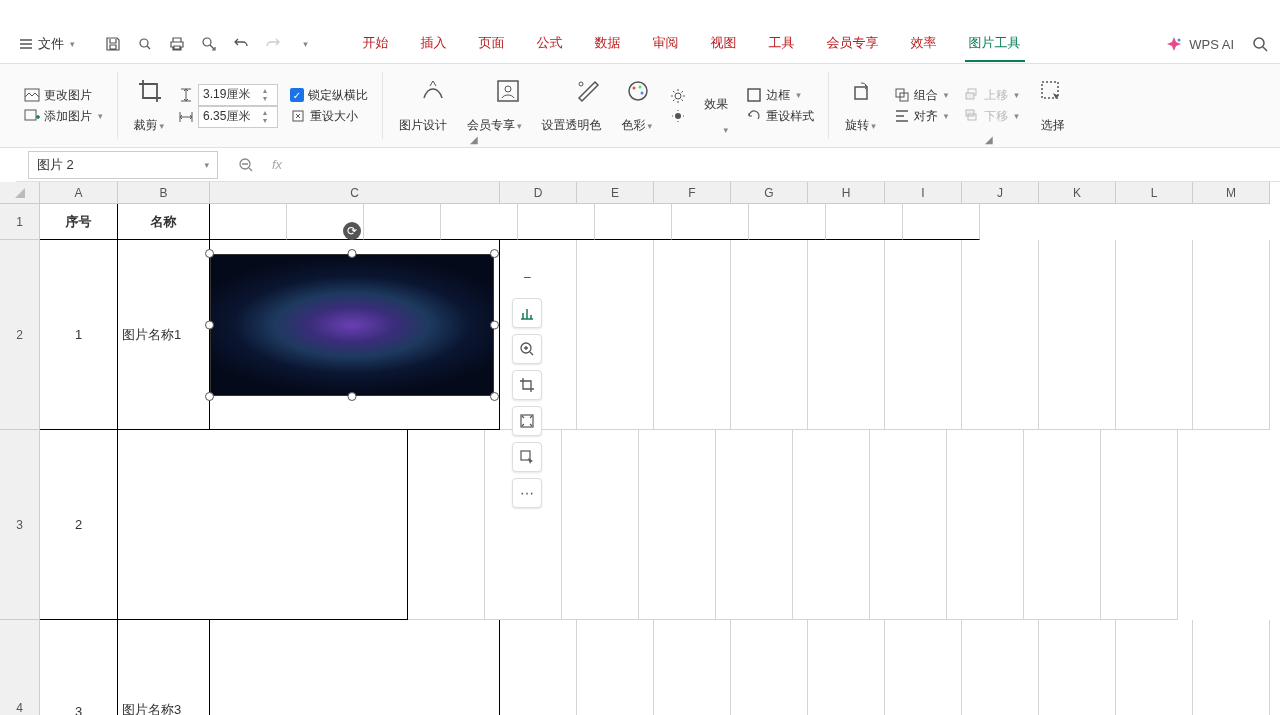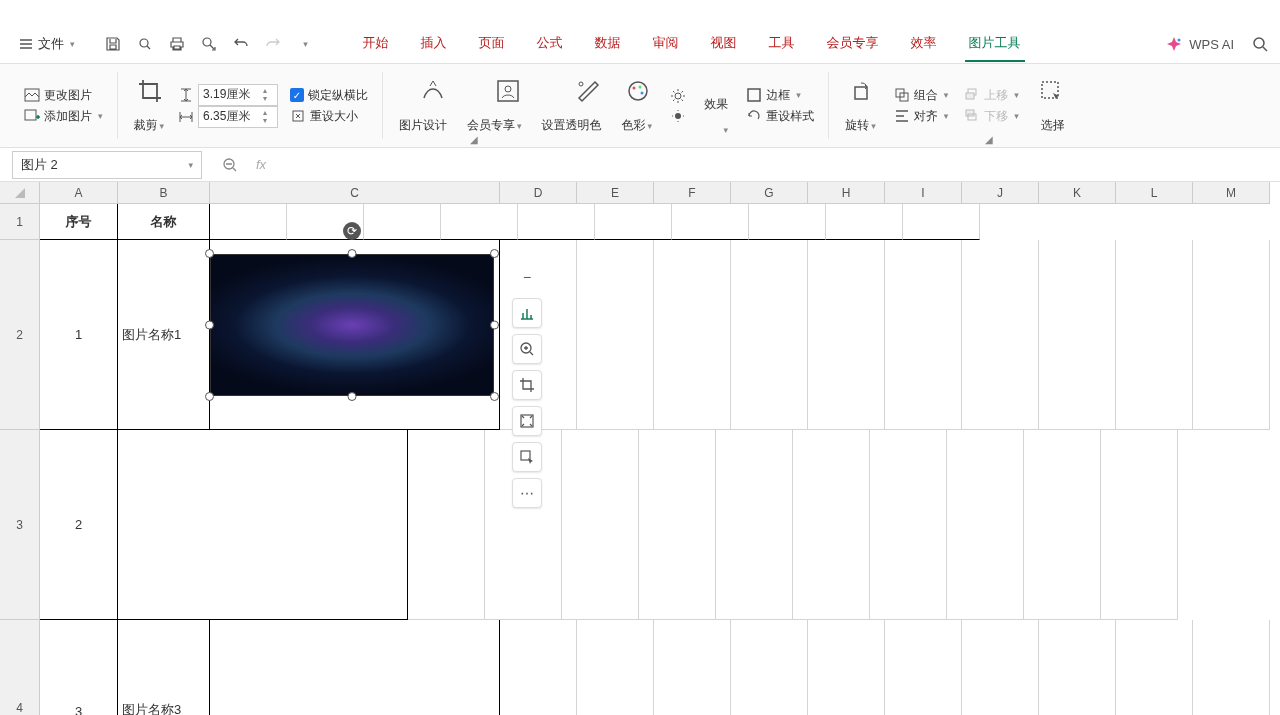--- a/index.html
+++ b/index.html
@@ -32,21 +32,21 @@
   .spinner { display: flex; flex-direction: column; gap: 0; }
   .spinner span { width: 10px; height: 8px; font-size: 8px; line-height: 8px; color: #888; cursor: pointer; }
   .checkbox-wrap { display: flex; align-items: center; gap: 4px; }
   .checkbox { width: 14px; height: 14px; background: #1a73e8; border-radius: 2px; display: flex; align-items: center; justify-content: center; color: #fff; font-size: 10px; }
   .chev { font-size: 9px; color: #888; margin-left: 2px; }
   .dialog-launcher { position: absolute; bottom: 2px; font-size: 10px; color: #888; cursor: pointer; }
   .dl1 { left: 470px; }
   .dl2 { left: 985px; }
   
   
-  .formula-row { height: 34px; display: flex; align-items: center; border-bottom: 1px solid #e0e0e0; }
+  .formula-row { height: 34px; display: flex; align-items: center; border-bottom: 1px solid #e0e0e0; margin-left: 16px; }
   .name-box { width: 190px; height: 28px; border: 1px solid #ccc; margin-left: 12px; display: flex; align-items: center; justify-content: space-between; padding: 0 8px; background: #fff; }
   .fb-icon { margin-left: 20px; width: 20px; color: #888; cursor: pointer; }
   .fx { margin-left: 14px; font-style: italic; color: #aaa; }
   
   
   .grid-area { position: relative; }
   .col-headers { display: flex; height: 22px; }
   .corner { width: 40px; border-right: 1px solid #ccc; border-bottom: 1px solid #ccc; background: #f0f0f0; display: flex; align-items: center; justify-content: center; }
   .col-h { border-right: 1px solid #ccc; border-bottom: 1px solid #ccc; background: #f0f0f0; display: flex; align-items: center; justify-content: center; font-size: 12px; color: #555; }
   .rows { display: flex; flex-direction: column; }

